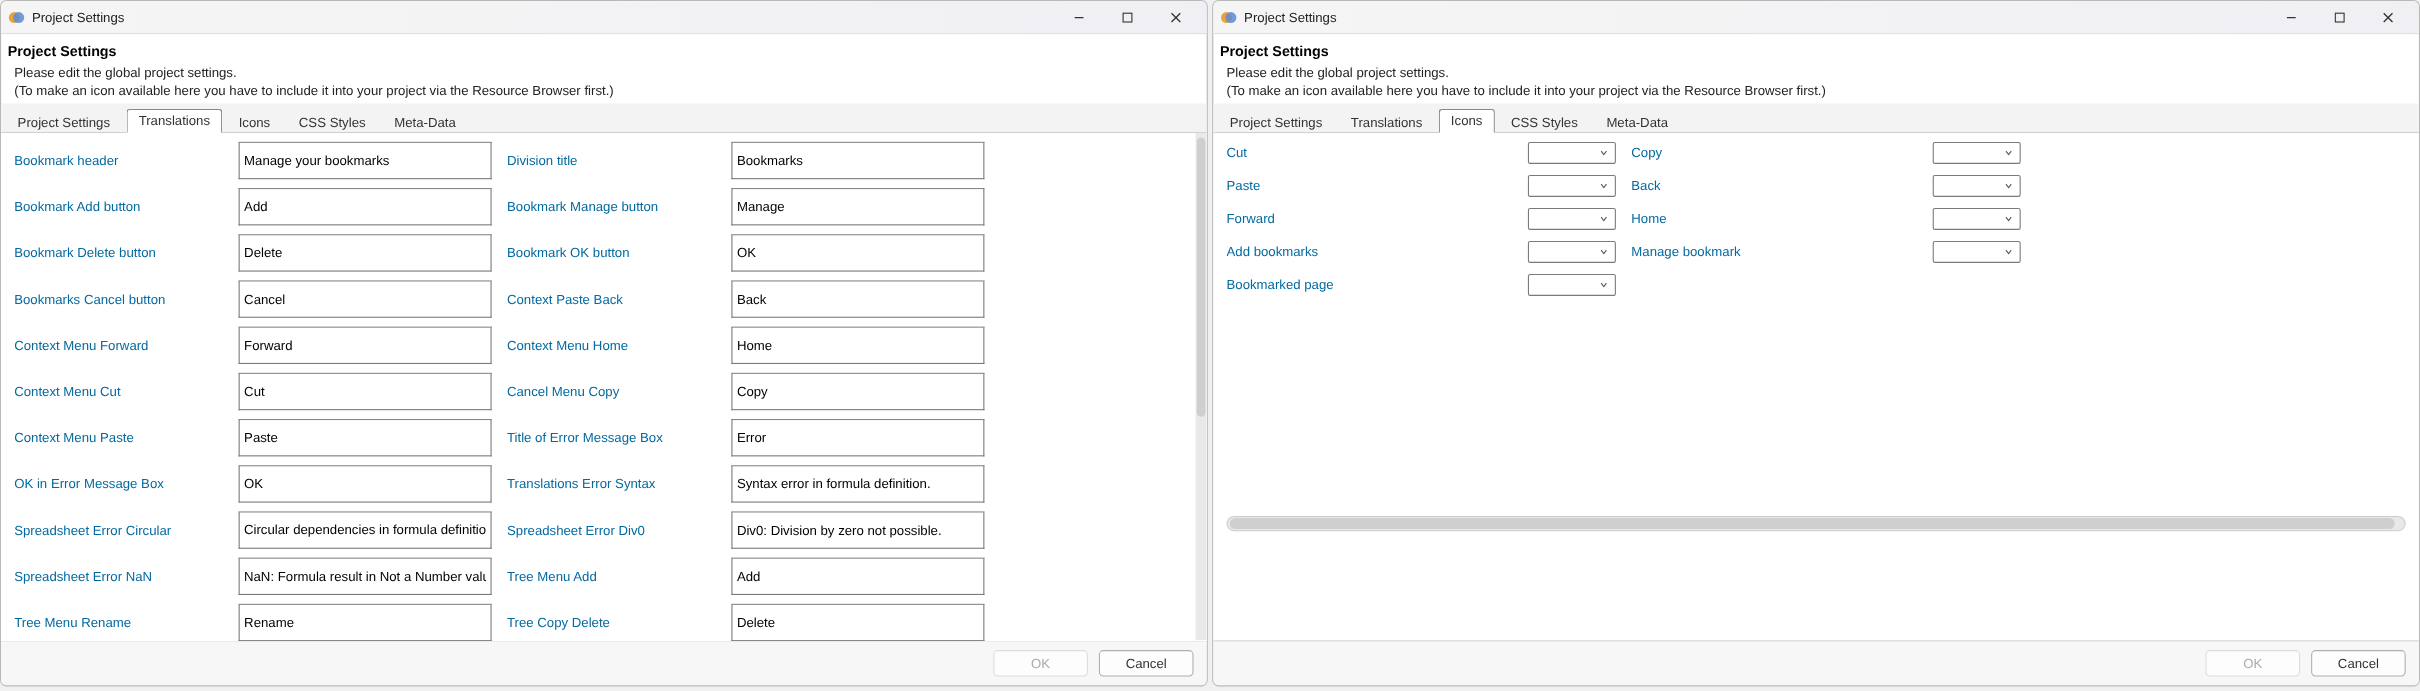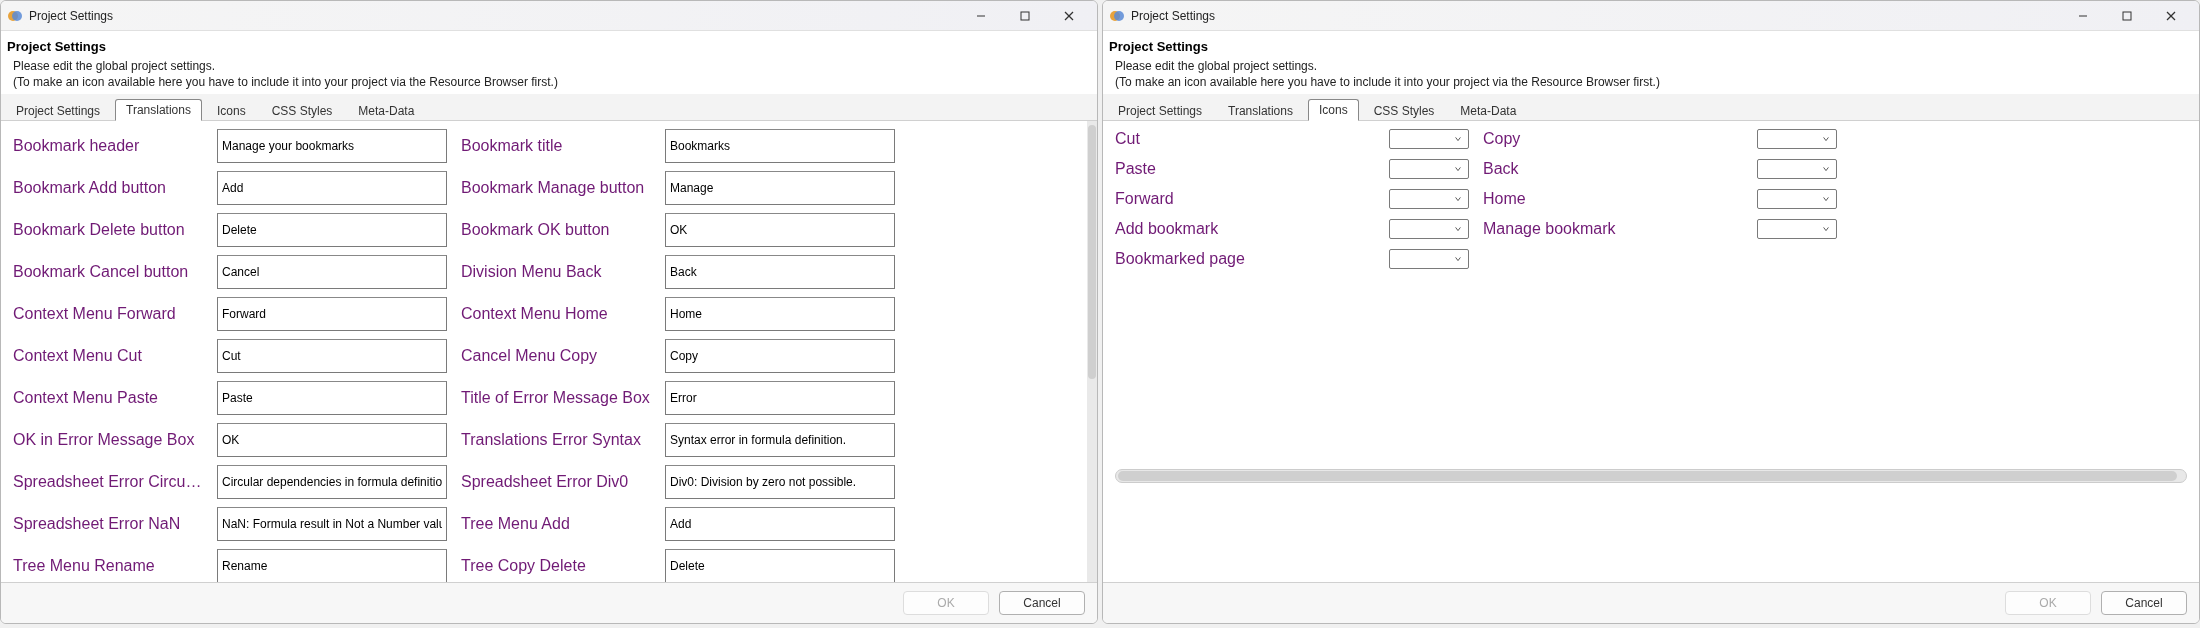--- a/index.html
+++ b/index.html
@@ -107,22 +107,22 @@
   }
   
   .trans-grid {
     display: grid;
     grid-template-columns: 190px 230px 190px 230px;
     column-gap: 14px;
     row-gap: 8px;
     align-items: center;
   }
   .trans-label {
-    color: #701a75;
-    font-size: 16px;
+    color: #0369a1;
+    font-size: 12px;
     white-space: nowrap;
     overflow: hidden;
     text-overflow: ellipsis;
   }
   .trans-input {
     border: 1px solid #7a7a7a;
     border-top-color: #888;
     height: 20px;
     padding: 16px 4px;
     font-size: 12px;
@@ -256,33 +256,33 @@
     <div class="tab active">Translations</div>
     <div class="tab">Icons</div>
     <div class="tab">CSS Styles</div>
     <div class="tab">Meta-Data</div>
   </div>
 
   <div class="content-area" style="position:relative;">
     <div class="trans-grid" id="trans-grid">
         <div class="trans-label">Bookmark header</div>
         <input class="trans-input" type="text" value="Manage your bookmarks" style="">
-        <div class="trans-label">Bookmark title</div>
+        <div class="trans-label">Division title</div>
         <input class="trans-input" type="text" value="Bookmarks" style="">
         <div class="trans-label">Bookmark Add button</div>
         <input class="trans-input" type="text" value="Add" style="">
         <div class="trans-label">Bookmark Manage button</div>
         <input class="trans-input" type="text" value="Manage" style="">
         <div class="trans-label">Bookmark Delete button</div>
         <input class="trans-input" type="text" value="Delete" style="">
         <div class="trans-label">Bookmark OK button</div>
         <input class="trans-input" type="text" value="OK" style="">
-        <div class="trans-label">Bookmark Cancel button</div>
+        <div class="trans-label">Bookmarks Cancel button</div>
         <input class="trans-input" type="text" value="Cancel" style="">
-        <div class="trans-label">Division Menu Back</div>
+        <div class="trans-label">Context Paste Back</div>
         <input class="trans-input" type="text" value="Back" style="">
         <div class="trans-label">Context Menu Forward</div>
         <input class="trans-input" type="text" value="Forward" style="">
         <div class="trans-label">Context Menu Home</div>
         <input class="trans-input" type="text" value="Home" style="">
         <div class="trans-label">Context Menu Cut</div>
         <input class="trans-input" type="text" value="Cut" style="">
         <div class="trans-label">Cancel Menu Copy</div>
         <input class="trans-input" type="text" value="Copy" style="">
         <div class="trans-label">Context Menu Paste</div>
@@ -398,21 +398,21 @@
           <svg class="chev" viewBox="0 0 10 10">
             <path d="M2 3 L5 7 L8 3" fill="none" stroke="#555" stroke-width="1.2"></path>
           </svg>
         </div>
         <div class="trans-label">Home</div>
         <div class="icon-select">
           <svg class="chev" viewBox="0 0 10 10">
             <path d="M2 3 L5 7 L8 3" fill="none" stroke="#555" stroke-width="1.2"></path>
           </svg>
         </div>
-        <div class="trans-label">Add bookmark</div>
+        <div class="trans-label">Add bookmarks</div>
         <div class="icon-select">
           <svg class="chev" viewBox="0 0 10 10">
             <path d="M2 3 L5 7 L8 3" fill="none" stroke="#555" stroke-width="1.2"></path>
           </svg>
         </div>
         <div class="trans-label">Manage bookmark</div>
         <div class="icon-select">
           <svg class="chev" viewBox="0 0 10 10">
             <path d="M2 3 L5 7 L8 3" fill="none" stroke="#555" stroke-width="1.2"></path>
           </svg>

